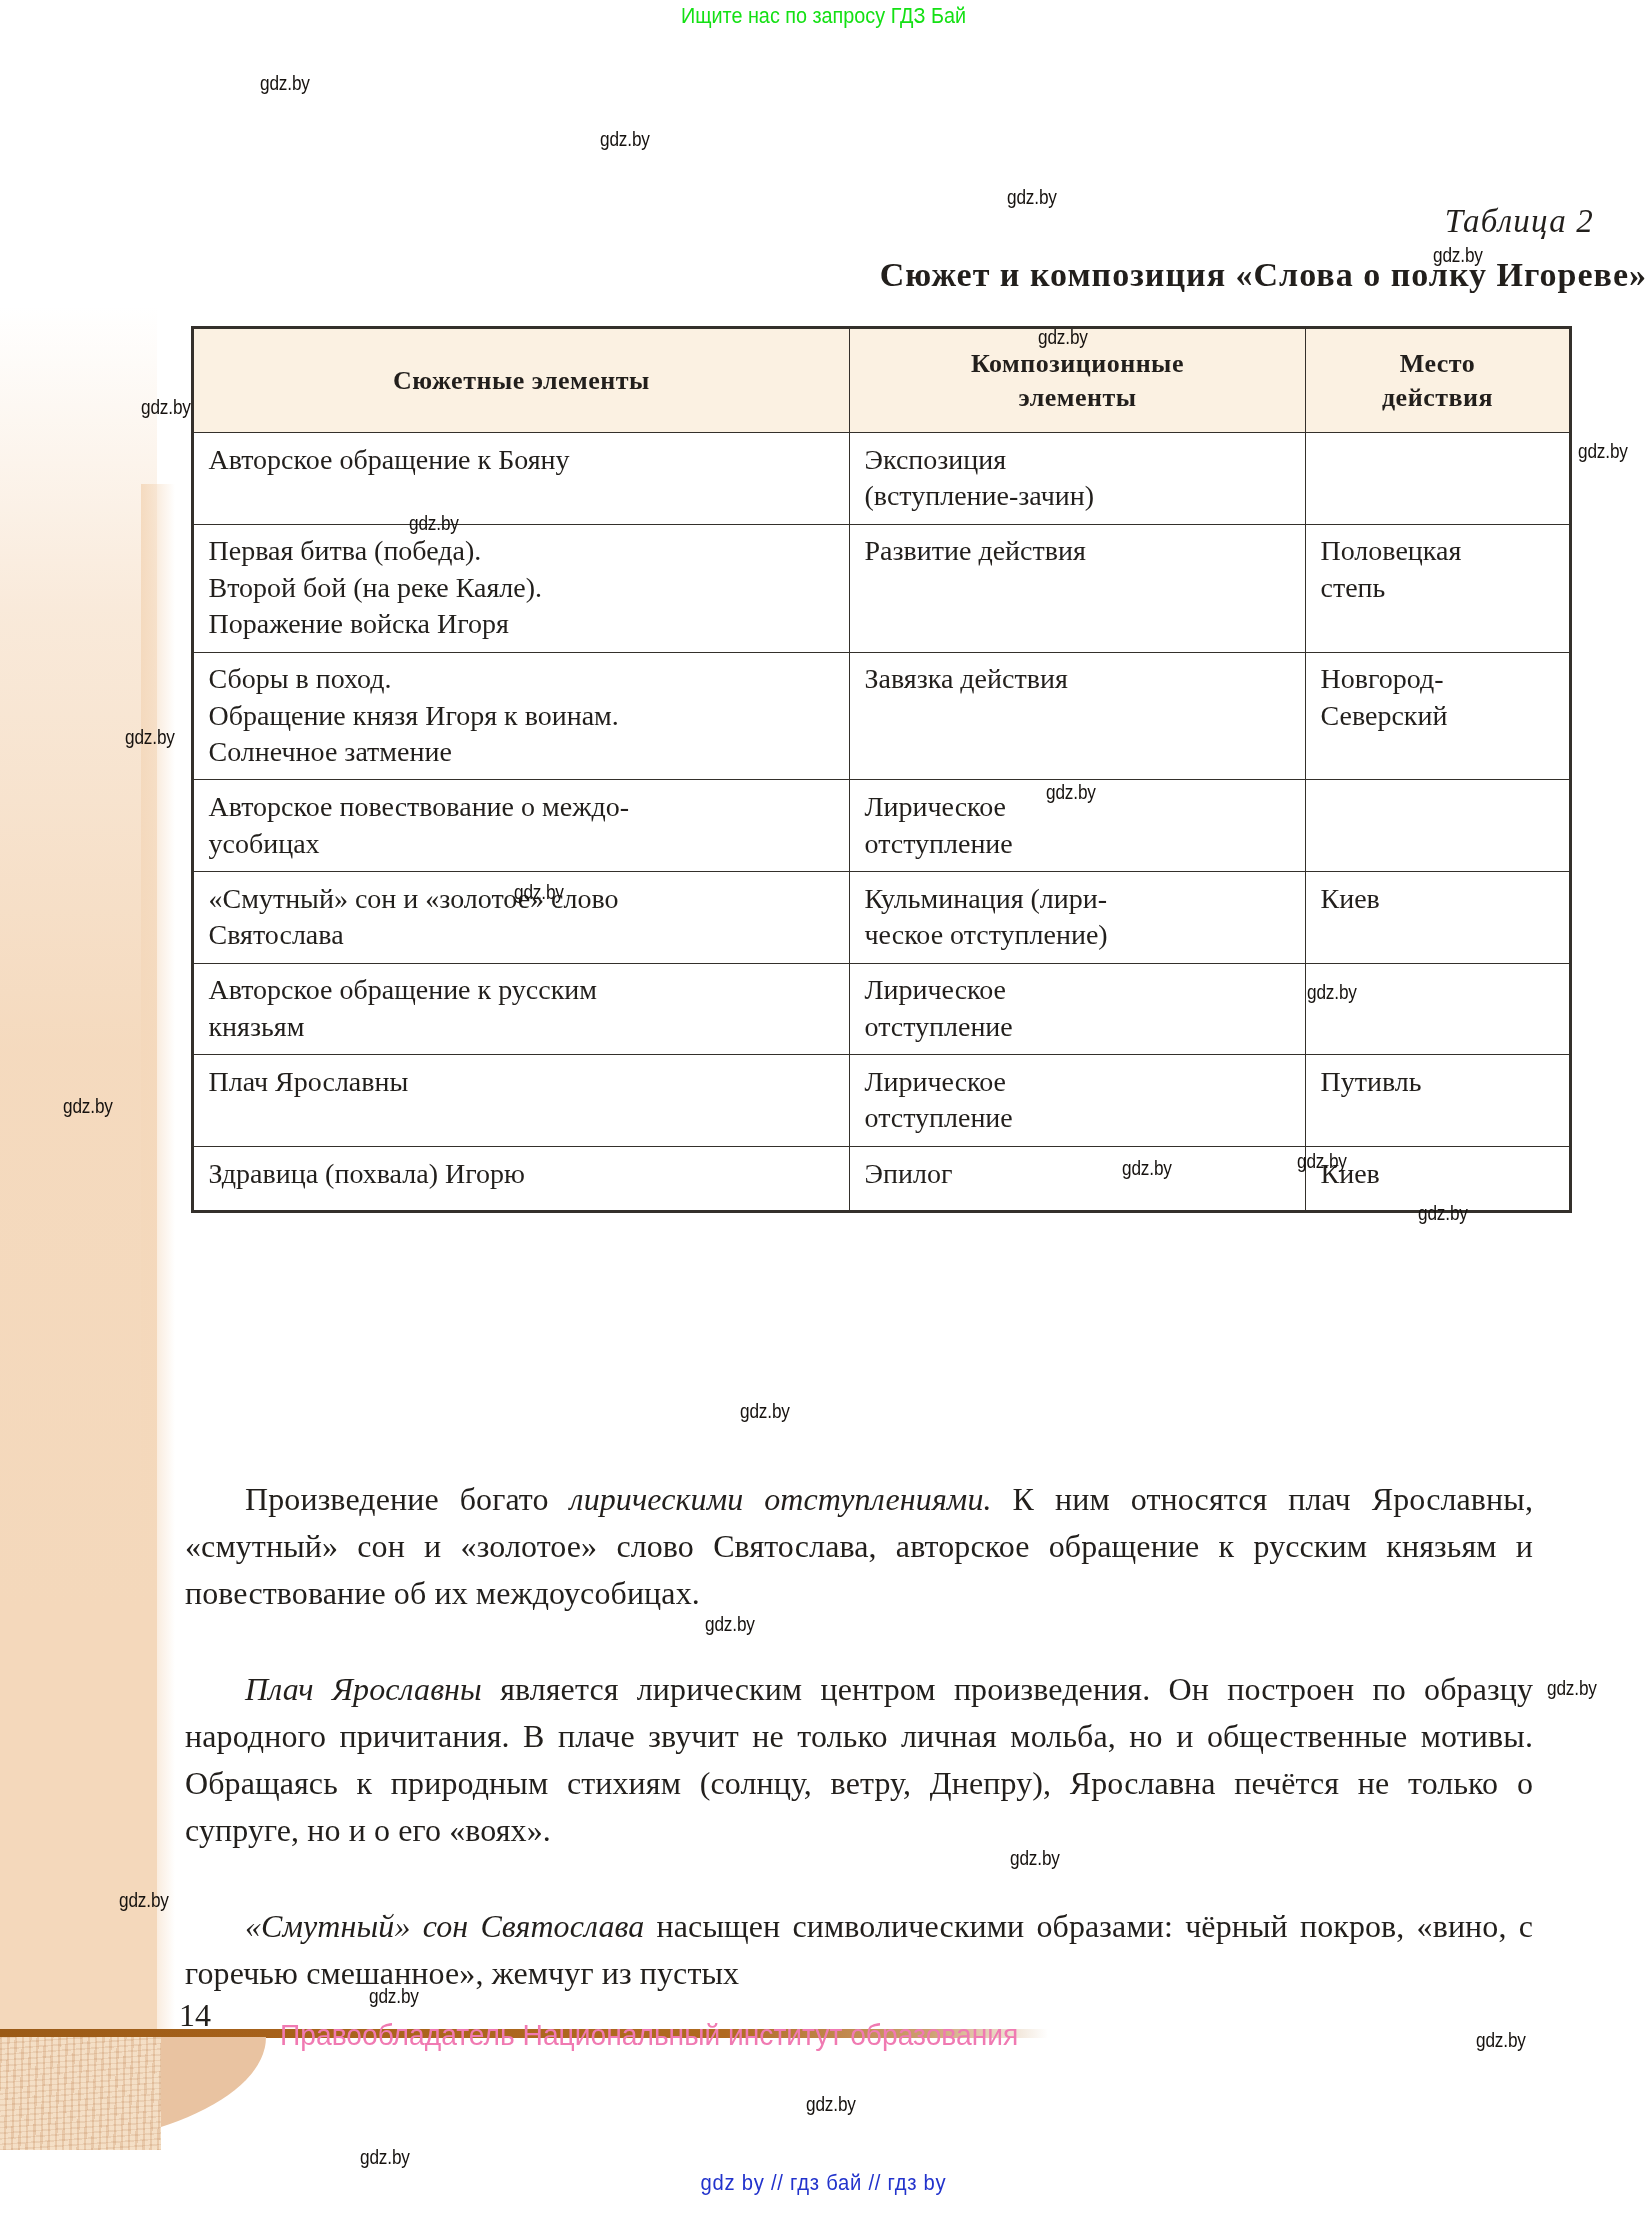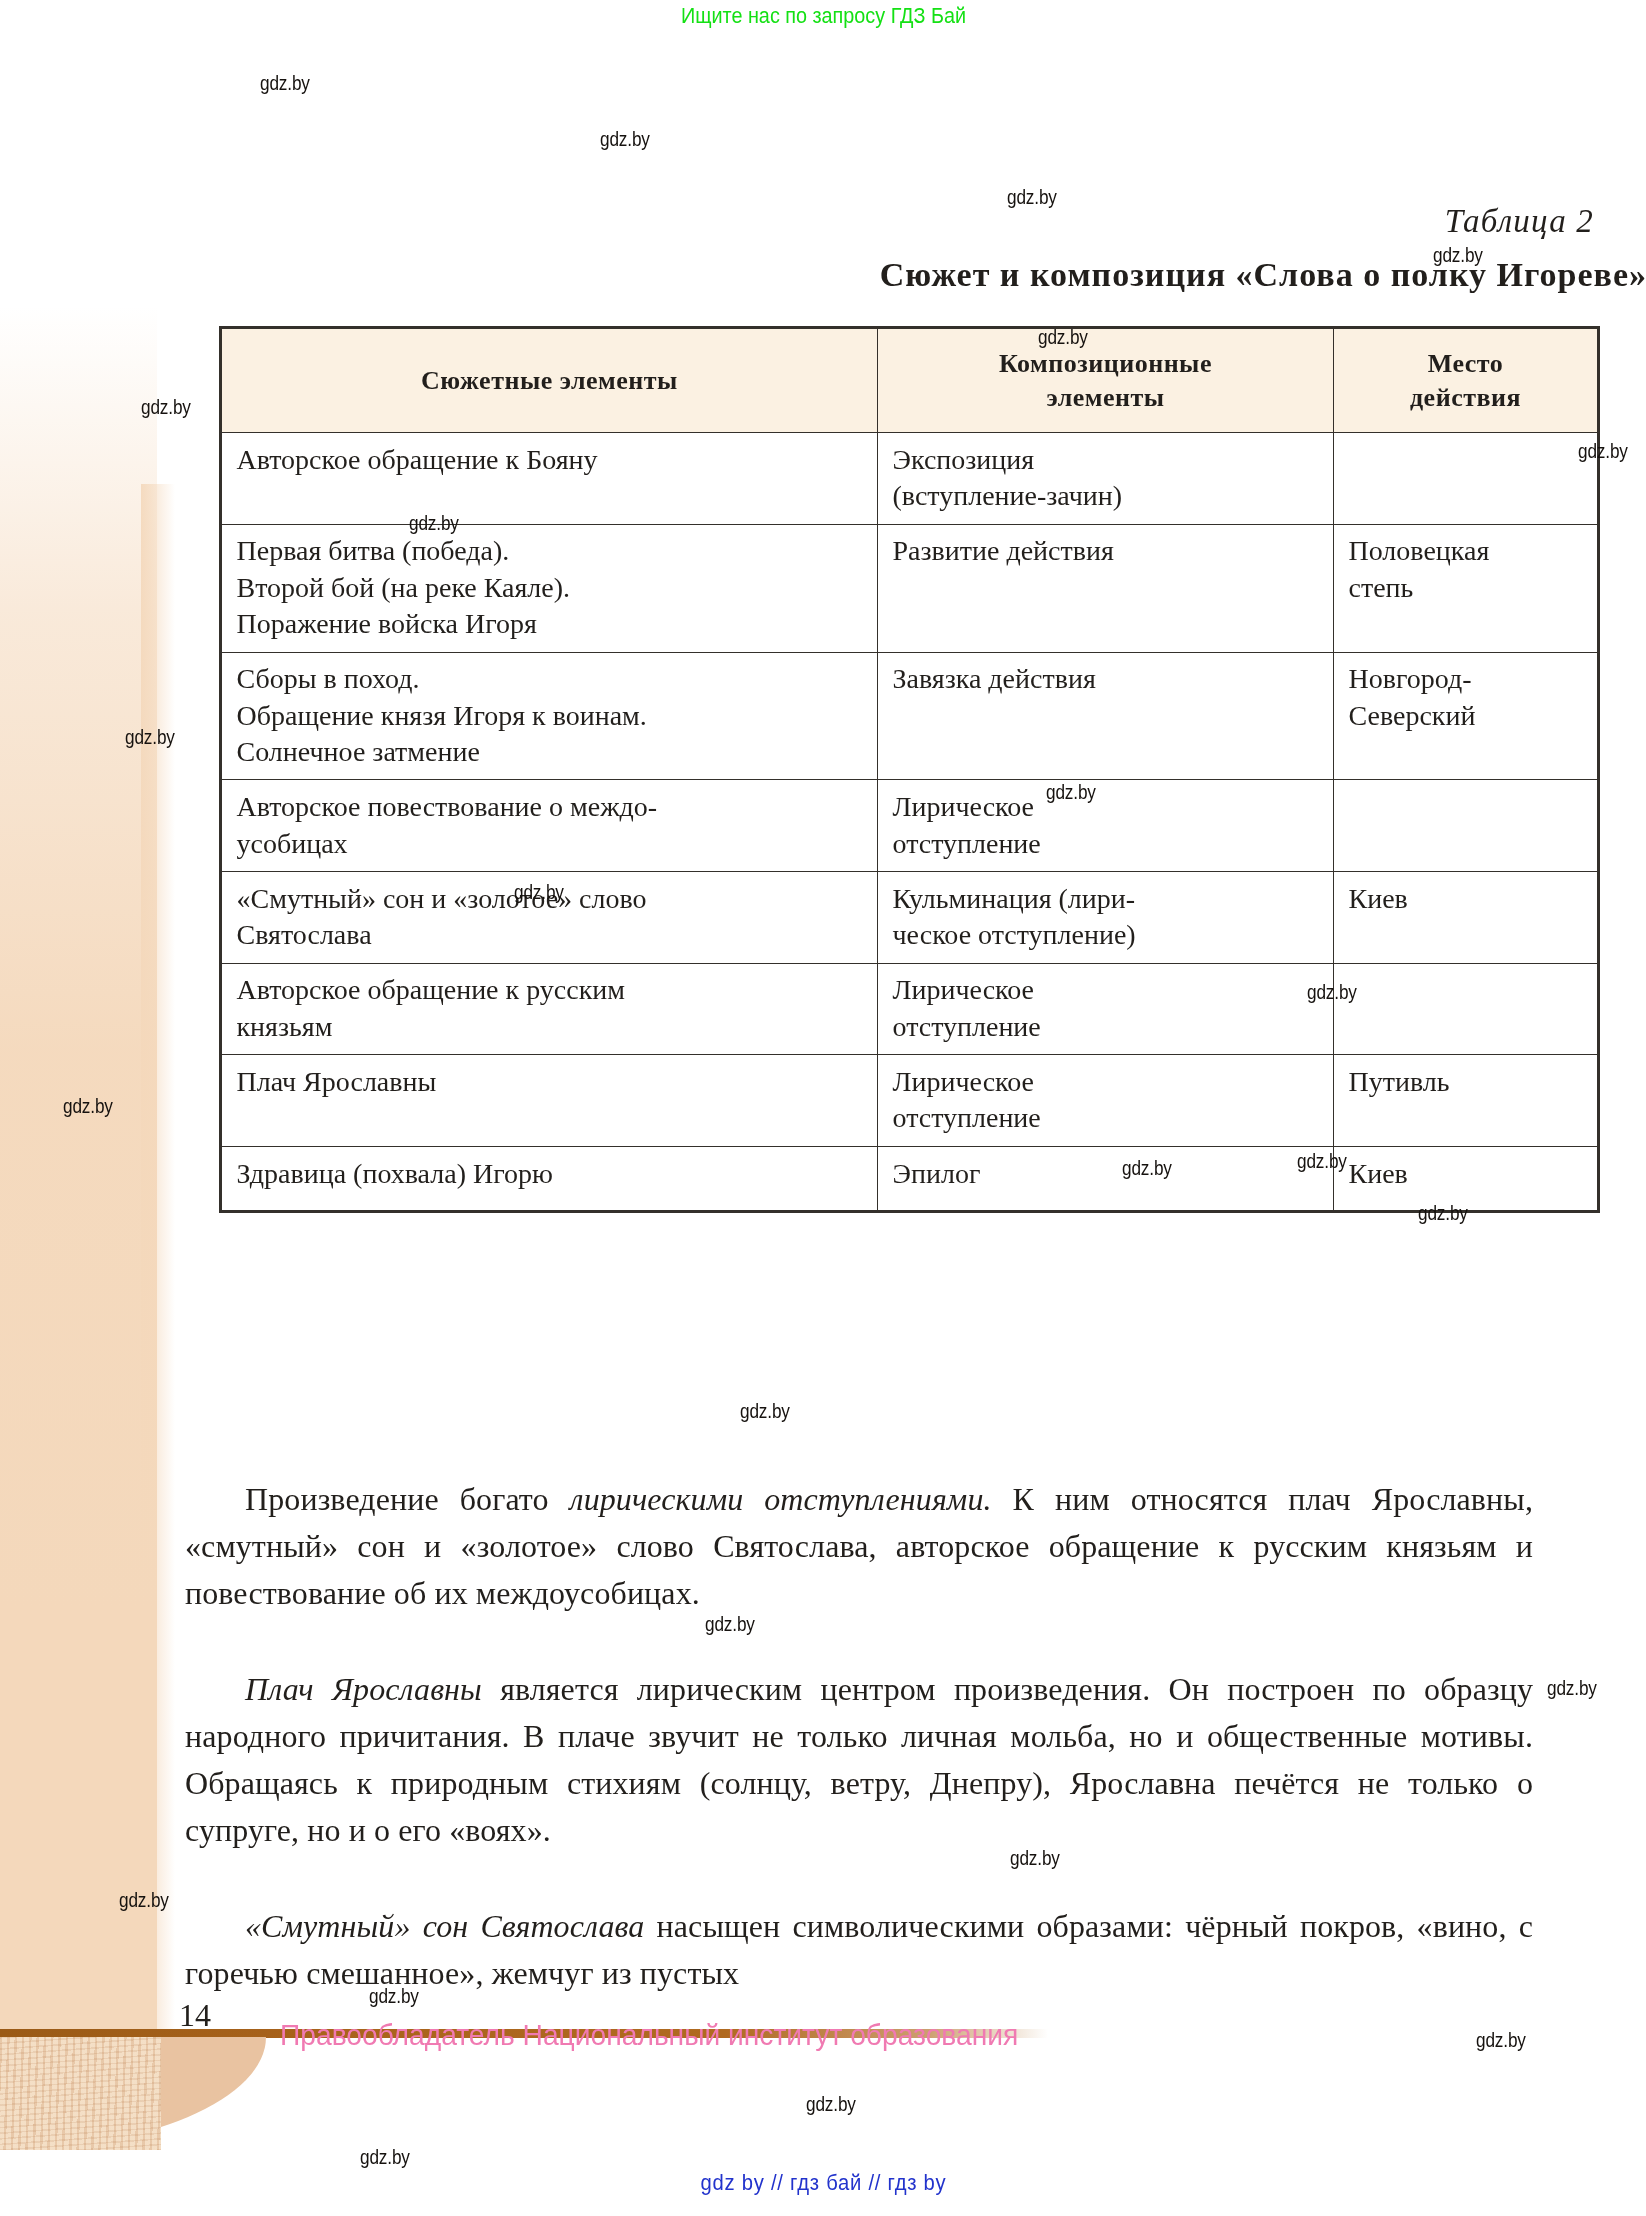--- a/index.html
+++ b/index.html
@@ -124,21 +124,20 @@
   }
 
   
   #sujet-table {
     position: absolute;
     left: 191px;
     top: 326px;
     width: 1326px;
     border-collapse: collapse;
     table-layout: fixed;
-    margin-left: 28px;
   }
   #sujet-table td, #sujet-table th {
     border: 1.6px solid #34302b;
     vertical-align: top;
     font-size: 28px;
     line-height: 1.30;
     padding: 8.9px 11.3px 8.9px 14.5px;
     font-weight: normal;
     text-align: left;
   }

